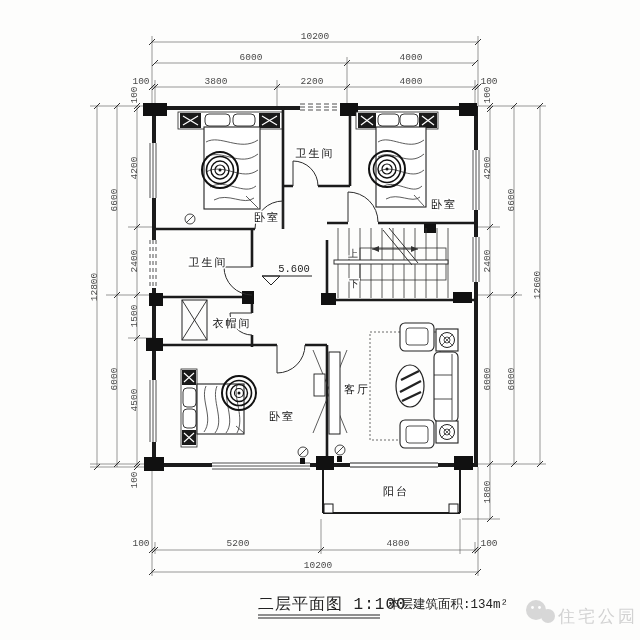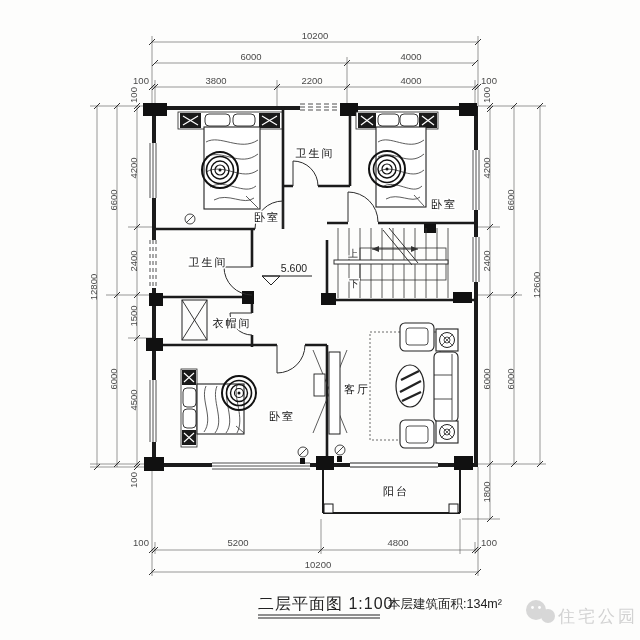--- a/index.html
+++ b/index.html
@@ -1,17 +1,17 @@
 <!DOCTYPE html>
 <html><head>
 <meta charset="utf-8">
 <style>
   html,body{margin:0;padding:0;background:#f7f7f5;}
   .page{position:relative;width:640px;height:640px;background:#fdfdfc;overflow:hidden;
-        font-family:Liberation Sans, sans-serif;}
+        font-family:Liberation Mono, monospace;}
   svg{position:absolute;left:0;top:0;}
   text{fill:#3a3a3a;}
   .dim{font-size:9.5px;fill:#4a4a4a;}
   .room{font-size:11px;fill:#111;letter-spacing:2px;paint-order:stroke;stroke:#fff;stroke-width:3px;}
   .small{font-size:10px;fill:#222;paint-order:stroke;stroke:#fff;stroke-width:2.5px;}
   .lvl{font-size:10.5px;fill:#222;}
   .title-cn{font-size:16px;fill:#222;letter-spacing:1px;}
   .area-cn{font-size:12.5px;fill:#222;}
   .wm{font-size:17px;fill:#d2d2d2;letter-spacing:3px;}
 </style>

